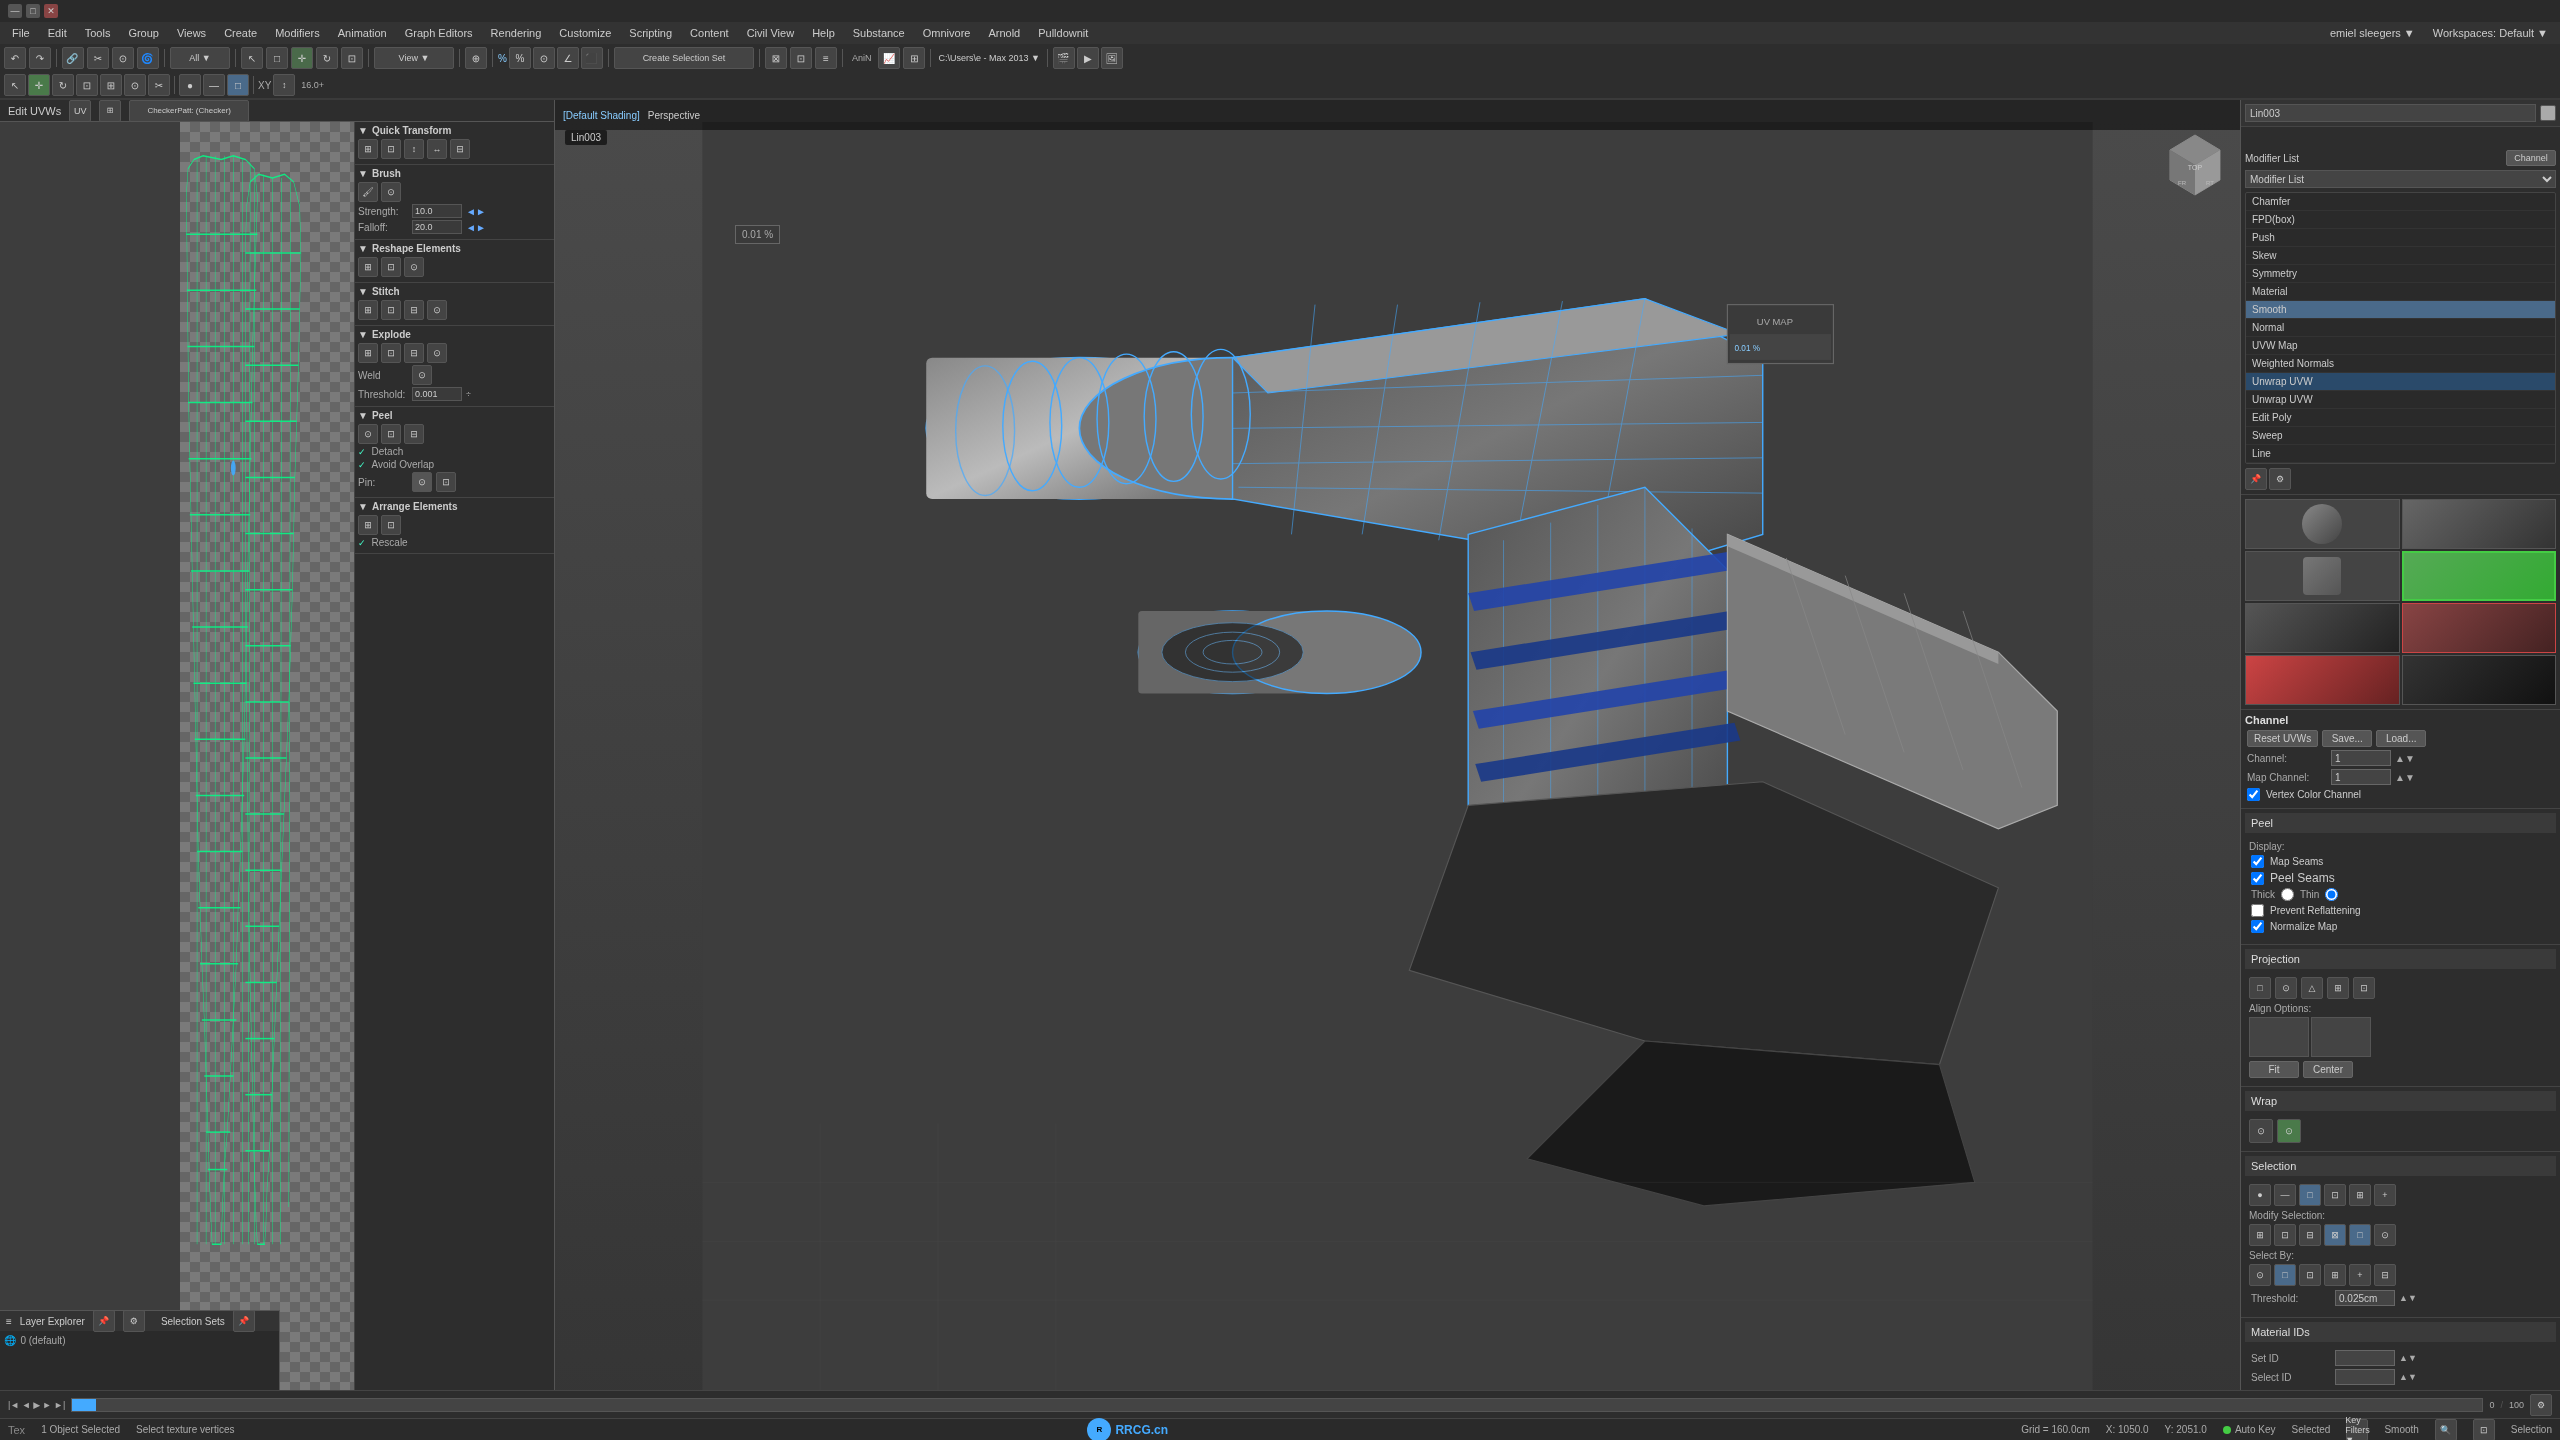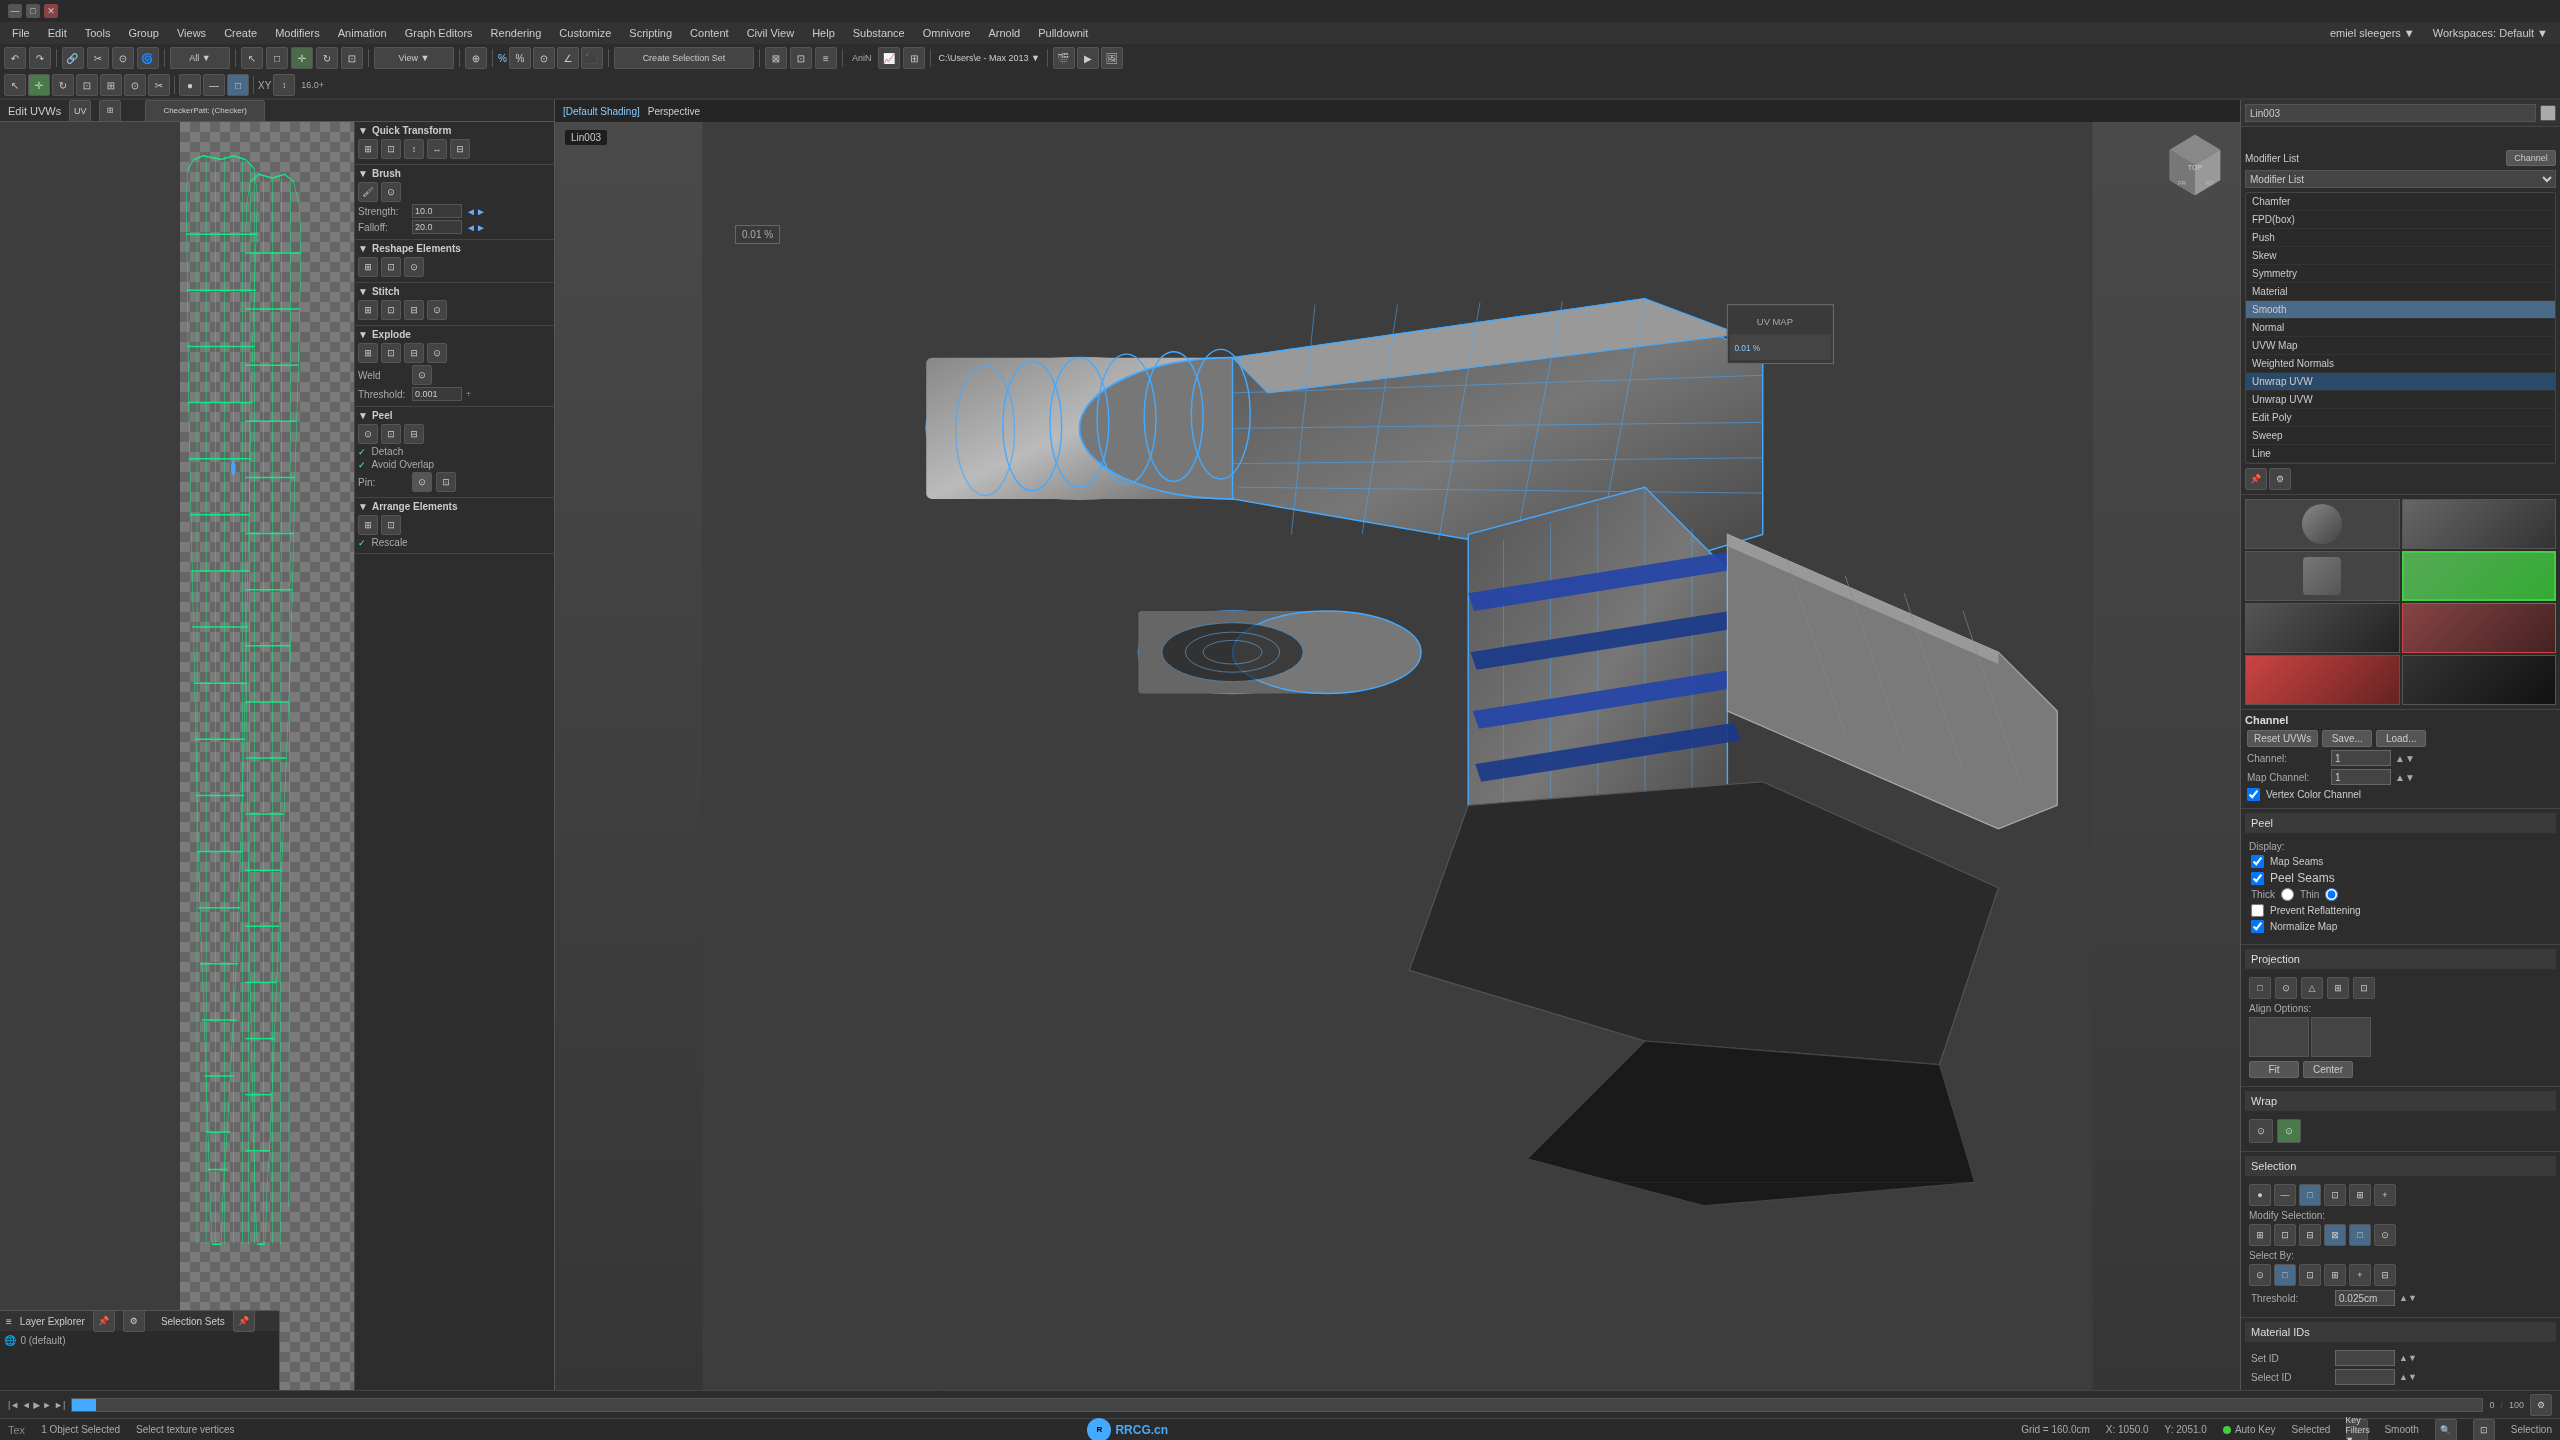--- a/index.html
+++ b/index.html
@@ -182,21 +182,21 @@
 
     #viewport-bg {
       width: 100%;
       height: calc(100% - 22px);
       background: linear-gradient(180deg, #5a5a5a 0%, #3a3a3a 100%);
       position: absolute;
       top: 22px;
     }
 
     #viewport-header {
-      height: 22px;
+      height: 30px;
       background: rgba(0,0,0,0.5);
       display: flex;
       align-items: center;
       padding: 0 8px;
       gap: 8px;
       font-size: 11px;
       color: #ccc;
       position: absolute;
       top: 0;
       left: 0;
@@ -560,21 +560,21 @@
   <div style="font-size:9px;color:#aaa;padding:0 4px;">16.0+</div>
 </div>
 
 <div id="main-layout">
 
   <div id="uv-editor">
     <div id="uv-editor-header">
       <span>Edit UVWs</span>
       <div class="tb-btn" style="font-size:9px;">UV</div>
       <div class="tb-btn" style="font-size:8px;">⊞</div>
-      <div class="tb-btn" style="font-size:8px;width:120px;margin-left:16px;">CheckerPatt: (Checker)</div>
+      <div class="tb-btn" style="font-size:8px;width:120px;">CheckerPatt: (Checker)</div>
     </div>
 
     <div id="uv-canvas-area">
 
       <div style="position:absolute;left:0;top:0;width:185px;height:100%;background:#3d3d3d;border-right:1px solid #555;"></div>
 
       <div class="checker-bg"></div>
 
       <svg class="uv-mesh-svg" style="position:absolute;left:185px;top:0;right:200px;bottom:0;width:calc(100% - 385px);height:100%;" viewBox="0 0 280 680" preserveAspectRatio="none">
 

